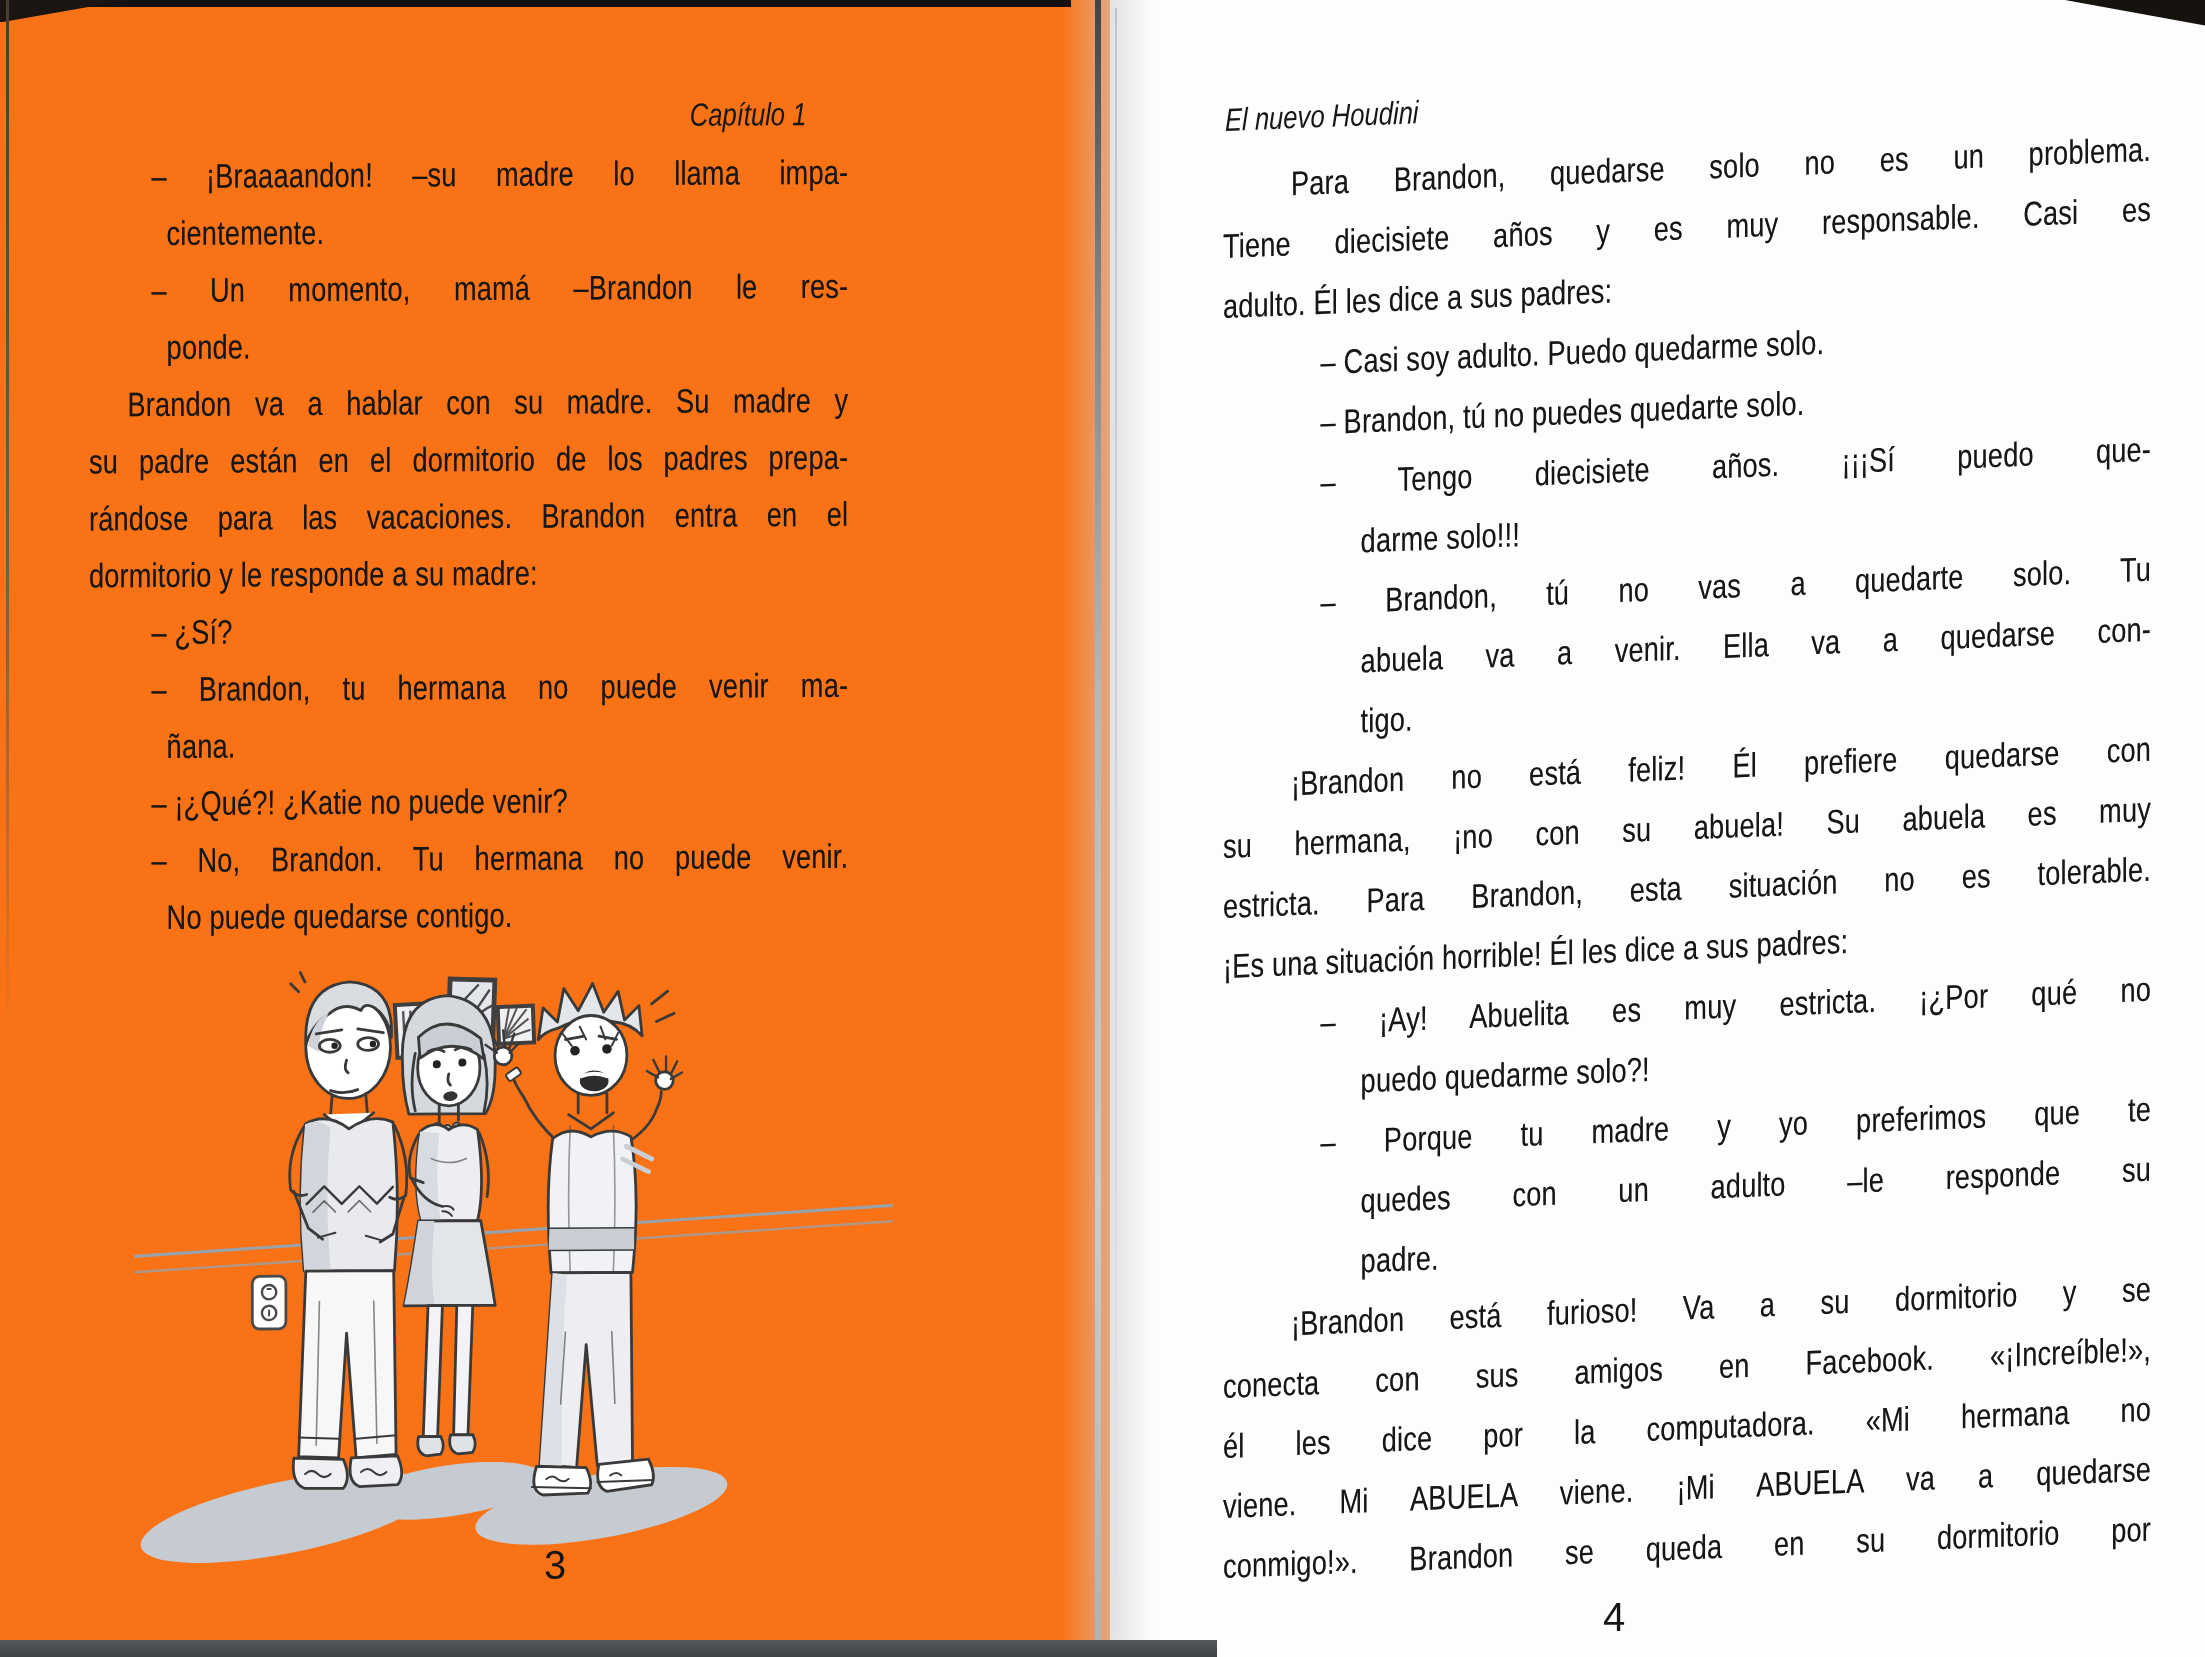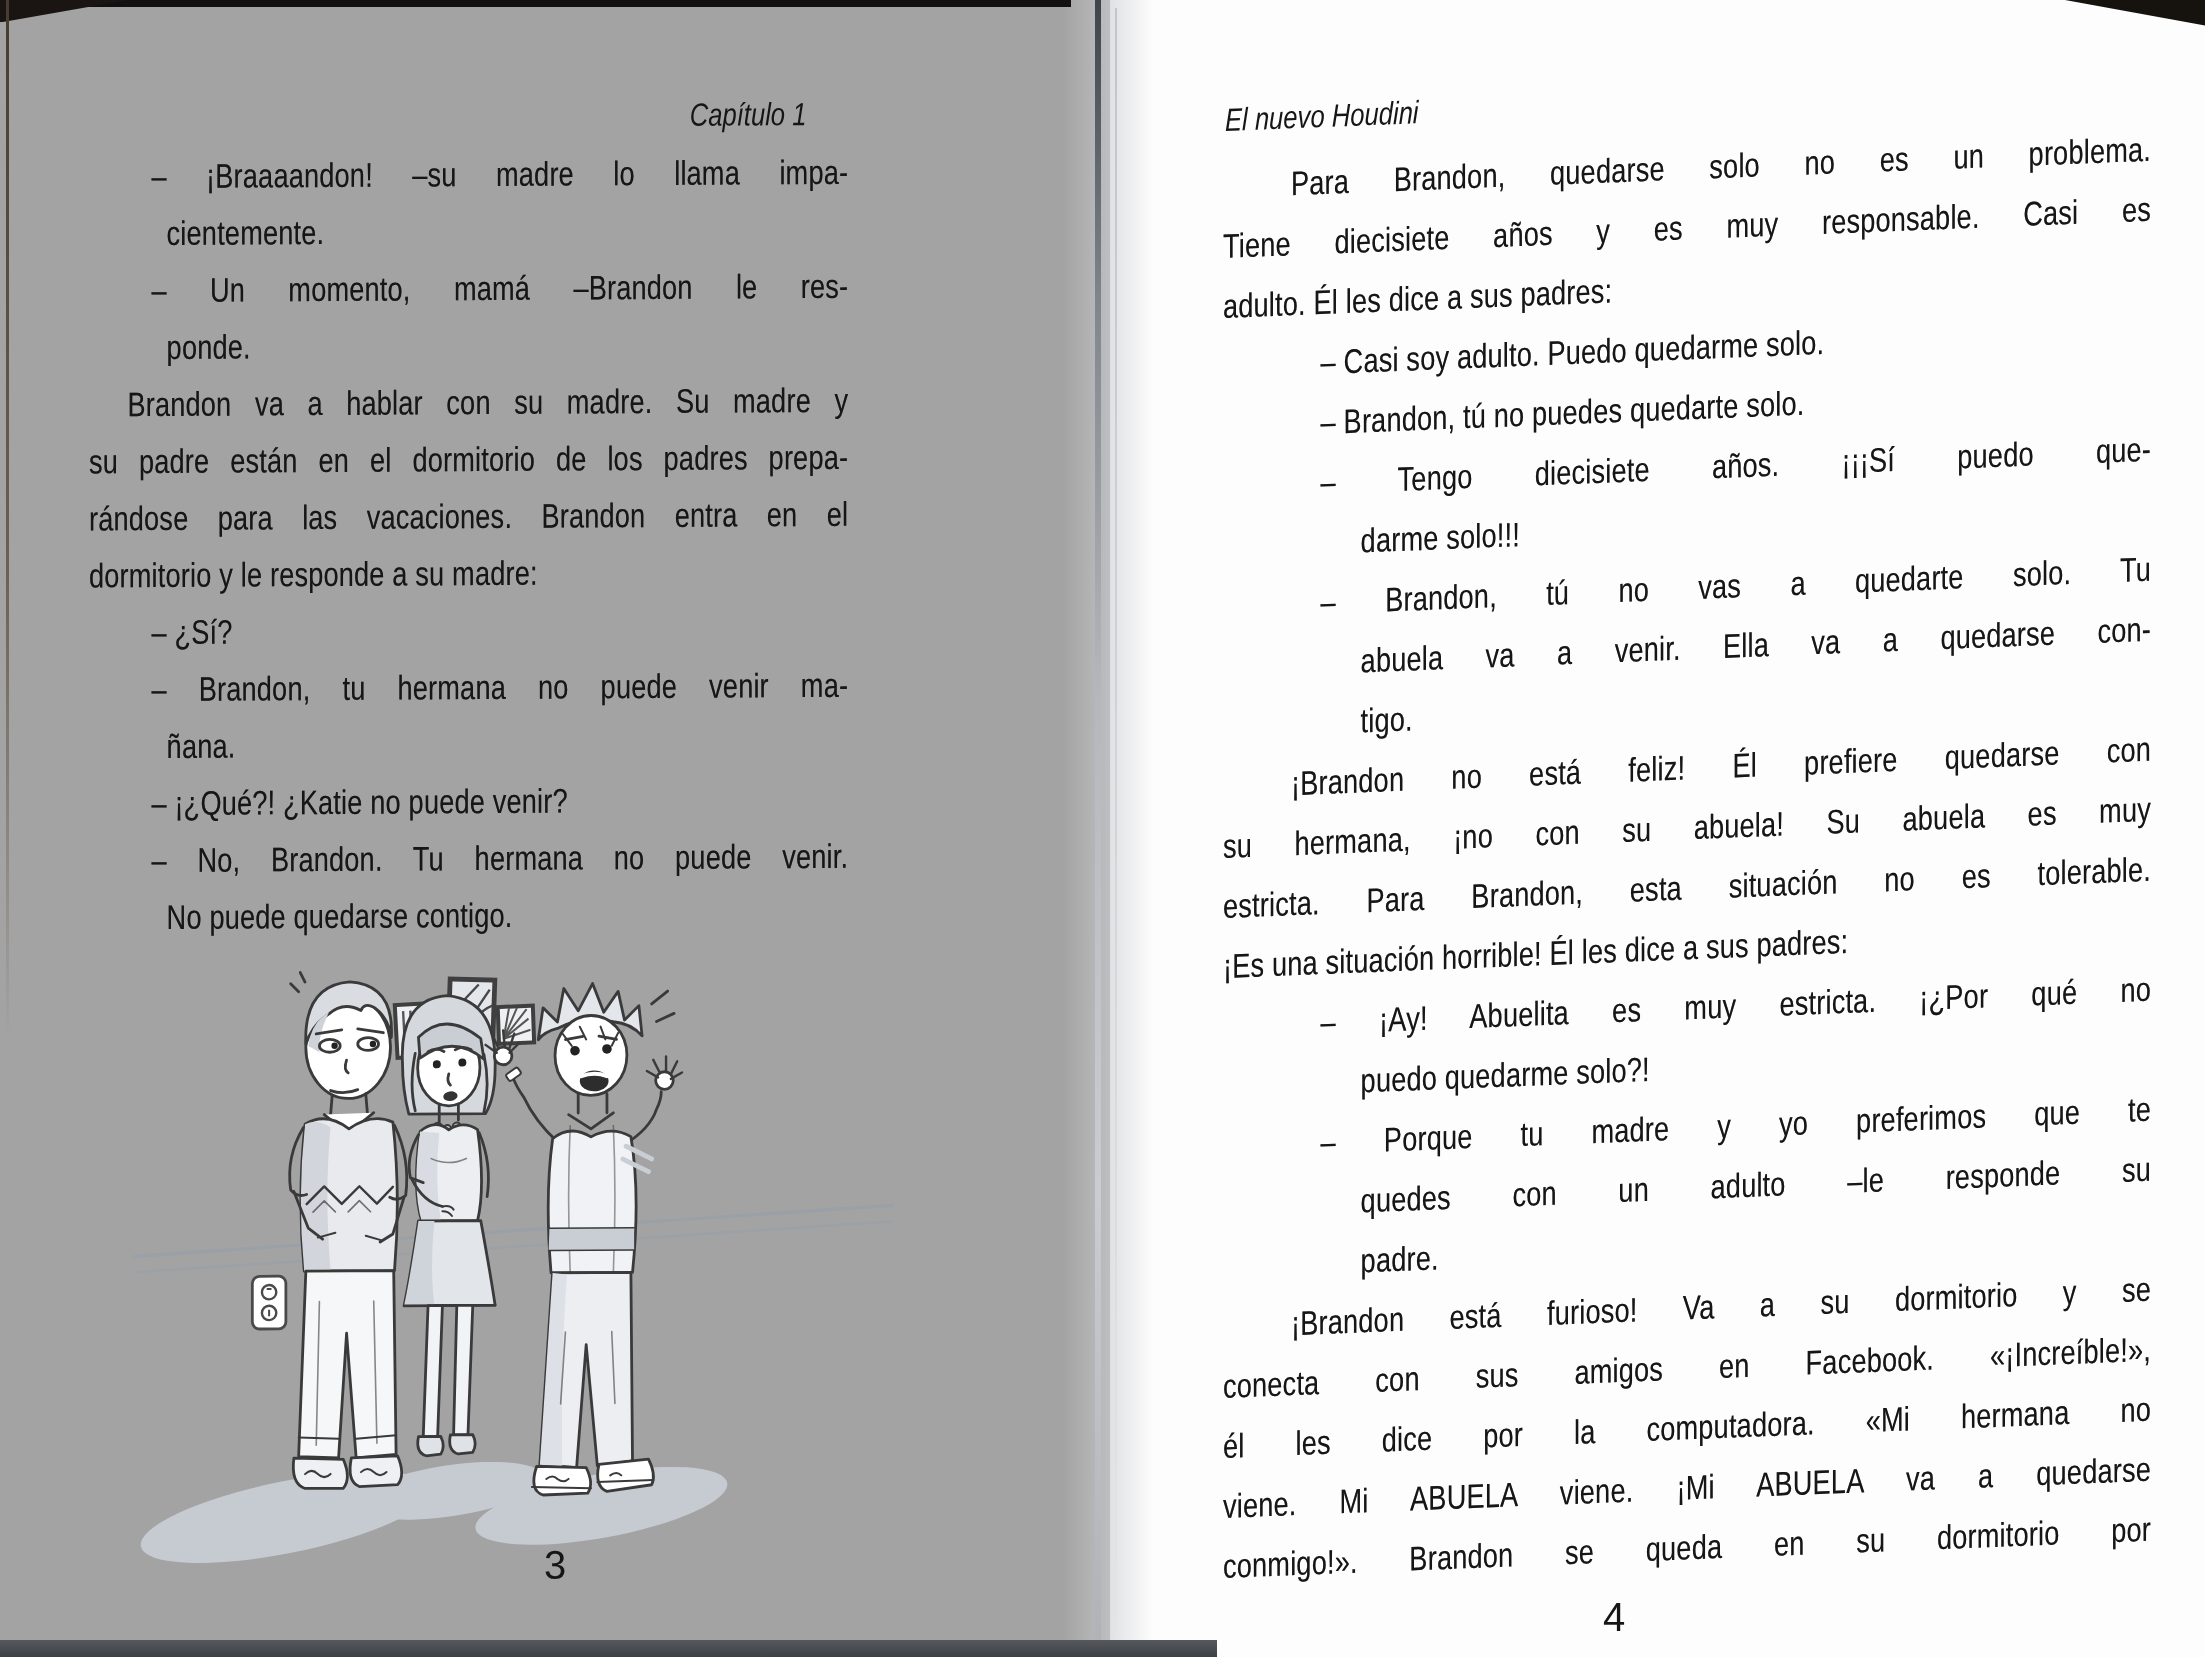--- a/index.html
+++ b/index.html
@@ -1,21 +1,21 @@
 <!DOCTYPE html>
 <html style="font-size:12.8px"><head>
 <meta charset="utf-8">
 <style>
   html,body { margin:0; padding:0; background:#9aa0a6; }
   .canvas {
     position:relative; width:2205px; height:1658px; overflow:hidden;
     background:#fdfdfd; font-family:"Liberation Sans", sans-serif; color:#161616;
   }
   
-  .page-left { position:absolute; left:0; top:0; width:1110px; height:1658px; background:#a3a3a3; }
+  .page-left { position:absolute; left:0; top:0; width:1110px; height:1658px; background:#f97316; }
   .page-left::after { content:""; position:absolute; right:0; top:0; bottom:0; width:48px;
     background:linear-gradient(to right, rgba(210,212,215,0) 0%, rgba(210,212,215,.55) 100%); pointer-events:none; }
   .page-right { position:absolute; left:1110px; top:0; width:1095px; height:1658px; background:#fdfdfd; }
   .page-right::before { content:""; position:absolute; left:0; top:0; bottom:0; width:44px;
     background:linear-gradient(to right, rgba(205,207,210,.6) 0%, rgba(205,207,210,0) 100%); pointer-events:none; }
   
   .top-bar { position:absolute; left:0; top:0; width:1071px; height:7.2px; background:#121010; }
   .corner-tl { position:absolute; left:0; top:0; width:128px; height:22.4px; background:#1a1512;
     clip-path:polygon(0 0, 100% 0, 0 100%); }
   .edge-left-line { position:absolute; left:5.6px; top:0; width:3.2px; height:1038px;

